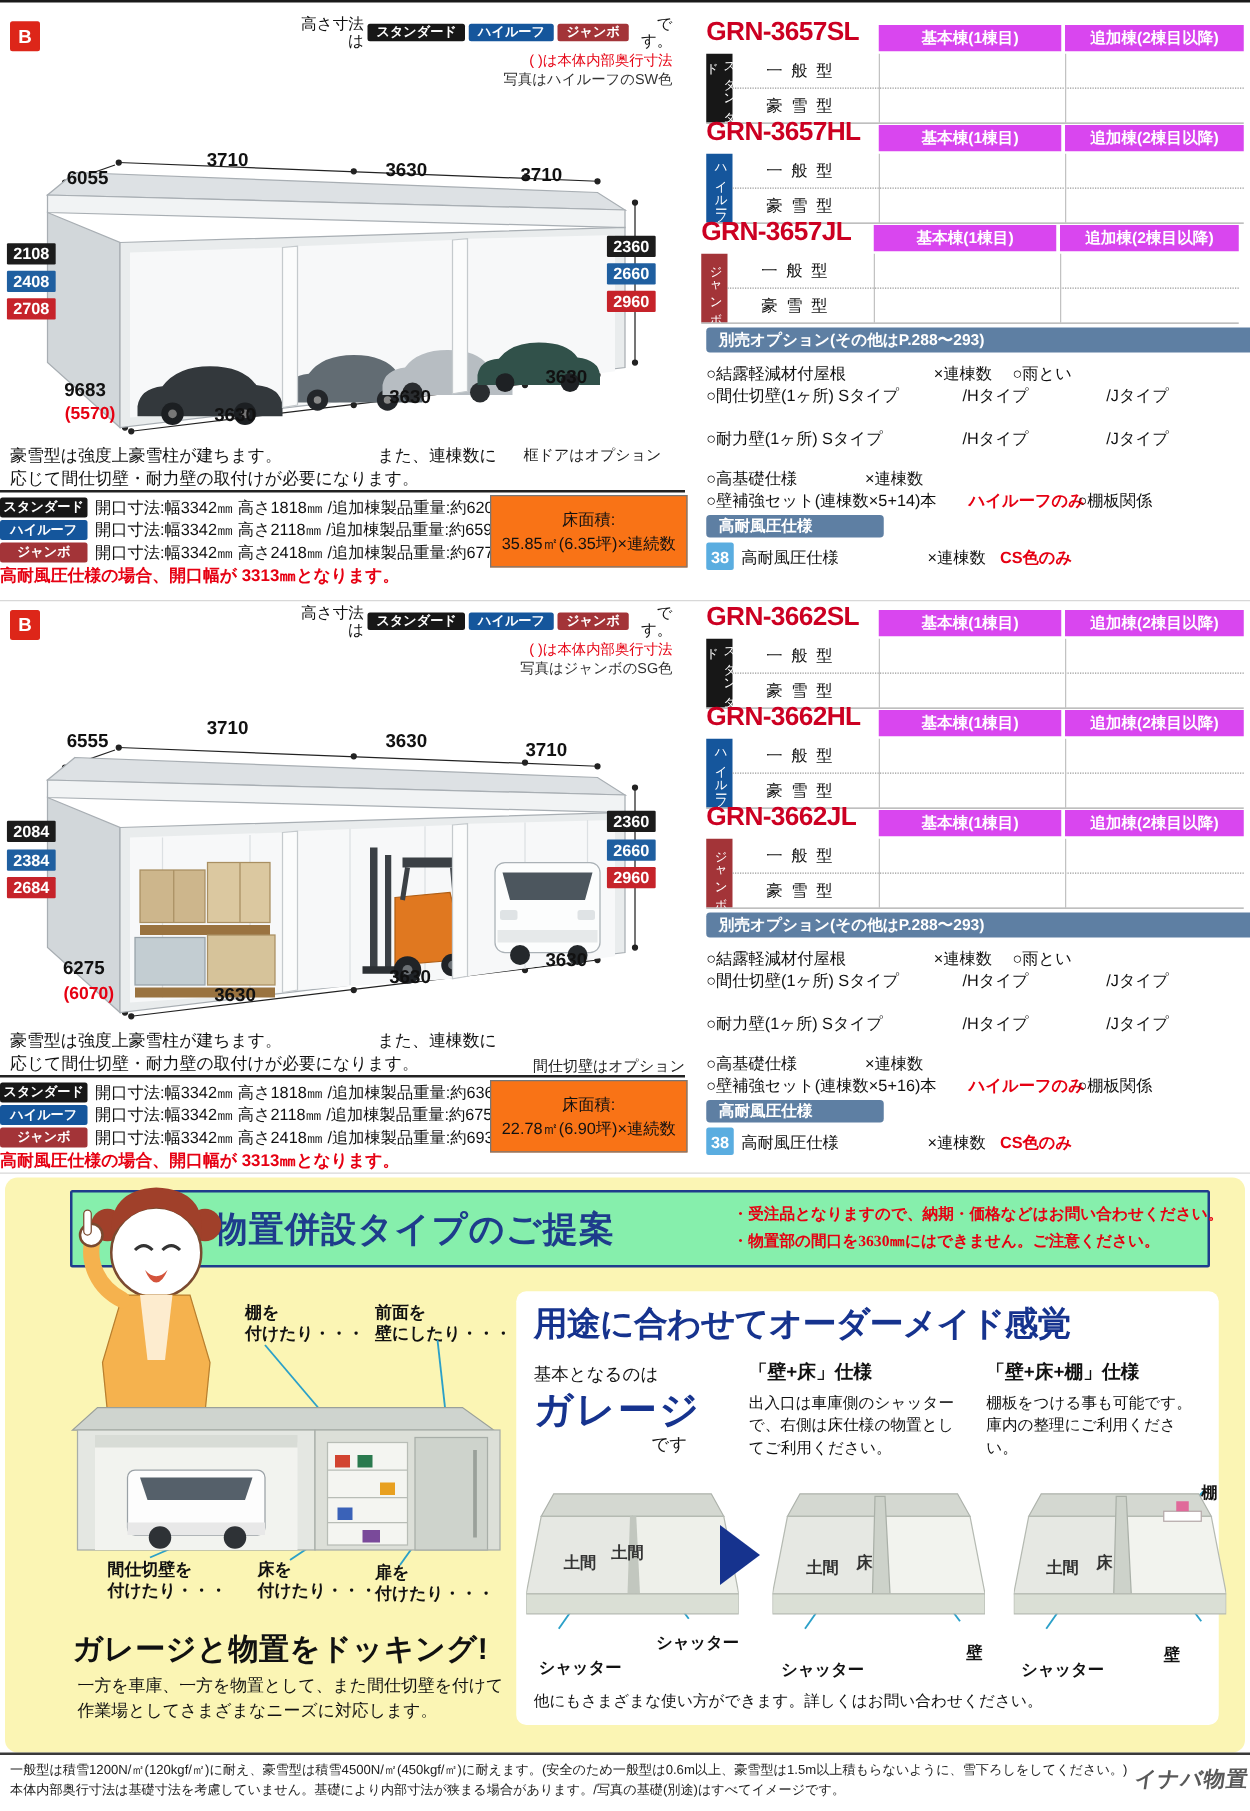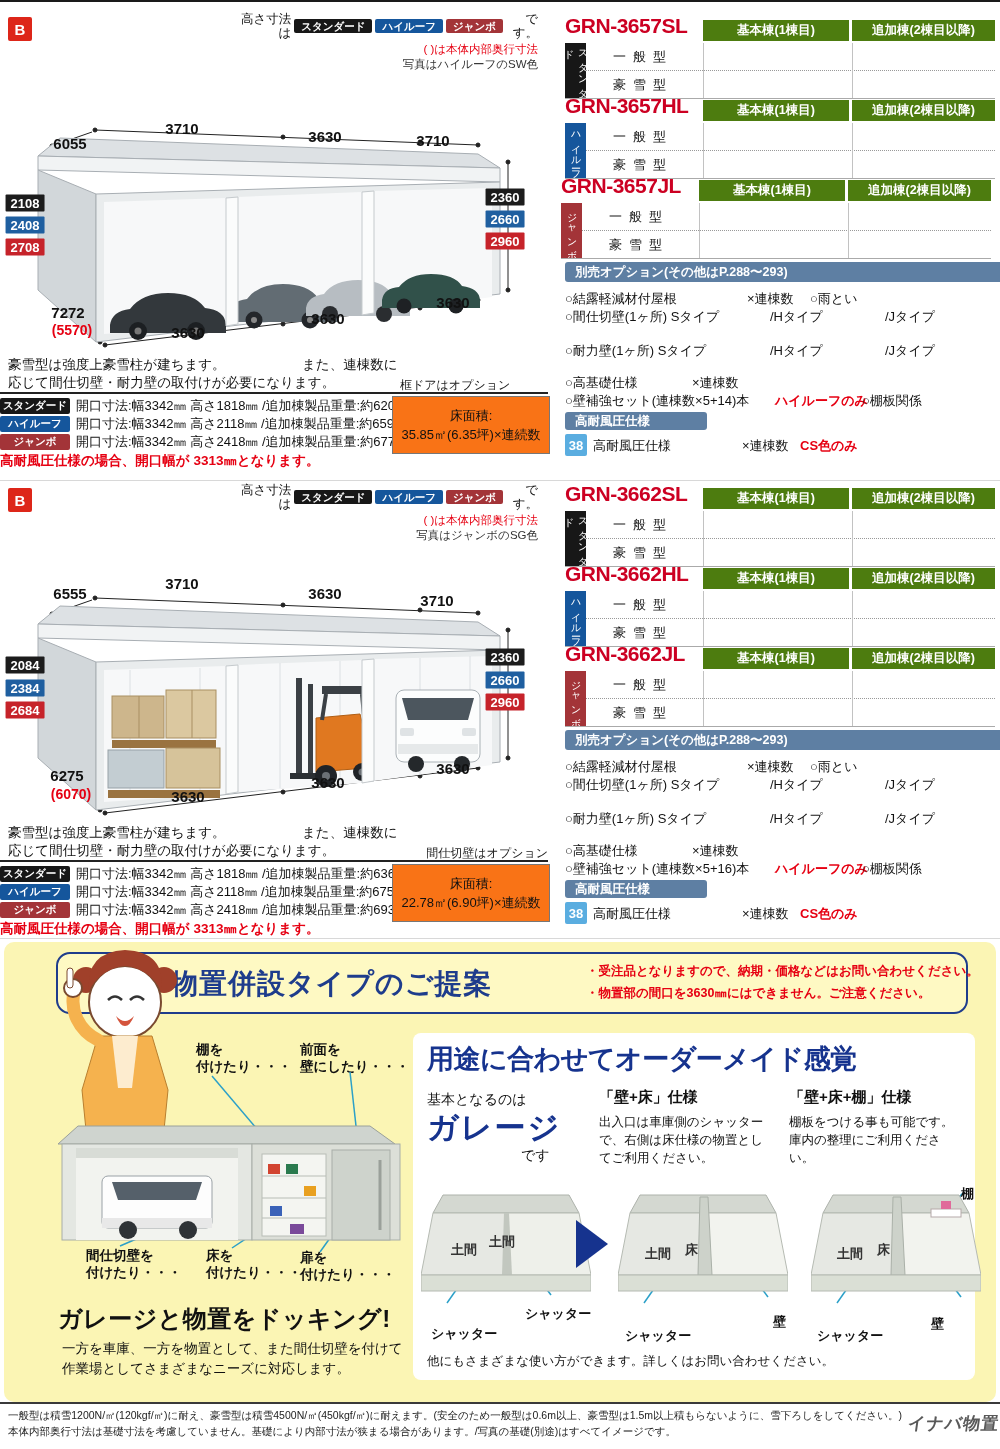--- a/index.html
+++ b/index.html
@@ -27,33 +27,33 @@
   .redparen{color:#e60012;font-weight:bold;font-size:14px;}
   .note13{font-size:13.5px;color:#111;}
   .hint{font-size:12px;color:#222;}
   .secline{height:2px;background:#222;}
   .specrow{display:flex;align-items:center;gap:6px;}
   .spectext{font-size:13px;color:#111;white-space:nowrap;}
   .chip2{color:#fff;font-size:10.5px;font-weight:bold;width:70px;text-align:center;padding:1px 0;border-radius:2px;}
   .warn{color:#e60012;font-weight:bold;font-size:13.5px;}
   .floorbox{border:1.5px solid #777;background:#f97316;display:flex;flex-direction:column;align-items:center;justify-content:center;font-size:13px;line-height:1.5;}
   .pcode{font-size:21px;font-weight:bold;color:#cc0022;letter-spacing:-0.5px;white-space:nowrap;}
-  .thead{background:#4d7c0f;color:#fff;font-size:12.5px;font-weight:bold;display:flex;align-items:center;justify-content:center;height:21px;}
+  .thead{background:#d946ef;color:#fff;font-size:12.5px;font-weight:bold;display:flex;align-items:center;justify-content:center;height:21px;}
   .vstrip{color:#fff;font-size:10px;writing-mode:vertical-rl;text-orientation:upright;display:flex;align-items:center;justify-content:center;letter-spacing:1px;}
   .vstrip.std{background:#171717;} .vstrip.high{background:#15569c;} .vstrip.jum{background:#a33438;}
   .rowlabel{font-size:13px;letter-spacing:7px;color:#111;}
   .dotted{border-top:1px dotted #999;}
   .vline{width:1px;background:#c2c2c2;}
   .hline{height:1px;background:#aaa;}
   .optbar{background:#5e7fa3;color:#fff;font-weight:bold;font-size:12.5px;display:flex;align-items:center;padding-left:10px;border-radius:3px;}
   .opt{font-size:13px;color:#111;white-space:nowrap;}
   .optred{color:#e60012;font-weight:bold;}
   .badge38{background:#5aade0;color:#fff;font-weight:bold;font-size:13px;width:22px;height:22px;display:flex;align-items:center;justify-content:center;border-radius:2px;}
   .yellow{background:#fbf5b4;border-radius:10px;}
-  .banner{background:#fef9c3;border:2.5px solid #1e3c8c;border-radius:14px;}
+  .banner{background:#86efac;border:2.5px solid #1e3c8c;border-radius:2px;font-family:Liberation Serif, serif;}
   .bannertitle{color:#1e3c8c;font-size:28px;font-weight:900;letter-spacing:1px;white-space:nowrap;}
   .bannerbullets{color:#e60012;font-size:12.5px;font-weight:bold;line-height:1.75;white-space:nowrap;}
   .calloutlbl{font-size:13.5px;font-weight:bold;color:#111;line-height:1.25;white-space:nowrap;}
   .docktitle{font-size:24px;font-weight:900;color:#111;letter-spacing:0.5px;white-space:nowrap;text-align:right;}
   .dockbody{font-size:13.5px;color:#111;white-space:nowrap;}
   .panel{background:#fff;border-radius:8px;}
   .panelhead{color:#16338e;font-size:27px;font-weight:900;letter-spacing:-0.5px;white-space:nowrap;}
   .coltitle{font-size:15px;font-weight:bold;color:#111;white-space:nowrap;}
   .colbody{font-size:12.5px;color:#111;line-height:1.45;}
   .bigblue{color:#16338e;font-size:31px;font-weight:900;letter-spacing:2px;white-space:nowrap;}
@@ -157,30 +157,30 @@
     <div class="abs dim ctr" style="left:70px;top:143px;">6055</div>
     <div class="abs dim ctr" style="left:182px;top:128px;">3710</div>
     <div class="abs dim ctr" style="left:325px;top:136px;">3630</div>
     <div class="abs dim ctr" style="left:433px;top:140px;">3710</div>
     <div class="abs dimtag k ctr" style="left:25px;top:203px;">2108</div>
     <div class="abs dimtag b ctr" style="left:25px;top:225px;">2408</div>
     <div class="abs dimtag r ctr" style="left:25px;top:247px;">2708</div>
     <div class="abs dimtag k ctr" style="left:505px;top:197px;">2360</div>
     <div class="abs dimtag b ctr" style="left:505px;top:219px;">2660</div>
     <div class="abs dimtag r ctr" style="left:505px;top:241px;">2960</div>
-    <div class="abs dim ctr" style="left:68px;top:312px;">7272</div>
+    <div class="abs dim ctr" style="left:68px;top:312px;">9683</div>
     <div class="abs redparen ctr" style="left:72px;top:330px;">(5570)</div>
     <div class="abs dim ctr" style="left:188px;top:332px;">3630</div>
     <div class="abs dim ctr" style="left:328px;top:318px;">3630</div>
     <div class="abs dim ctr" style="left:453px;top:302px;">3630</div>
 
     <div class="abs note13" style="left:8px;top:356px;">豪雪型は強度上豪雪柱が建ちます。</div>
     <div class="abs note13" style="left:302px;top:356px;">また、連棟数に</div>
     <div class="abs note13" style="left:8px;top:374px;">応じて間仕切壁・耐力壁の取付けが必要になります。</div>
-    <div class="abs hint" style="left:400px;top:377px;width:148px;text-align:left;">框ドアはオプション</div>
+    <div class="abs hint" style="left:400px;top:356px;width:148px;text-align:center;">框ドアはオプション</div>
     <div class="abs secline" style="left:0;top:392px;width:548px;"></div>
     <div class="abs specrow" style="left:0;top:397px;">
       <span class="chip2" style="background:#171717;">スタンダード</span>
       <span class="spectext">開口寸法:幅3342㎜ 高さ1818㎜ /追加棟製品重量:約620kg</span>
     </div>
     <div class="abs specrow" style="left:0;top:415px;">
       <span class="chip2" style="background:#15569c;">ハイルーフ</span>
       <span class="spectext">開口寸法:幅3342㎜ 高さ2118㎜ /追加棟製品重量:約659kg</span>
     </div>
     <div class="abs specrow" style="left:0;top:433px;">

